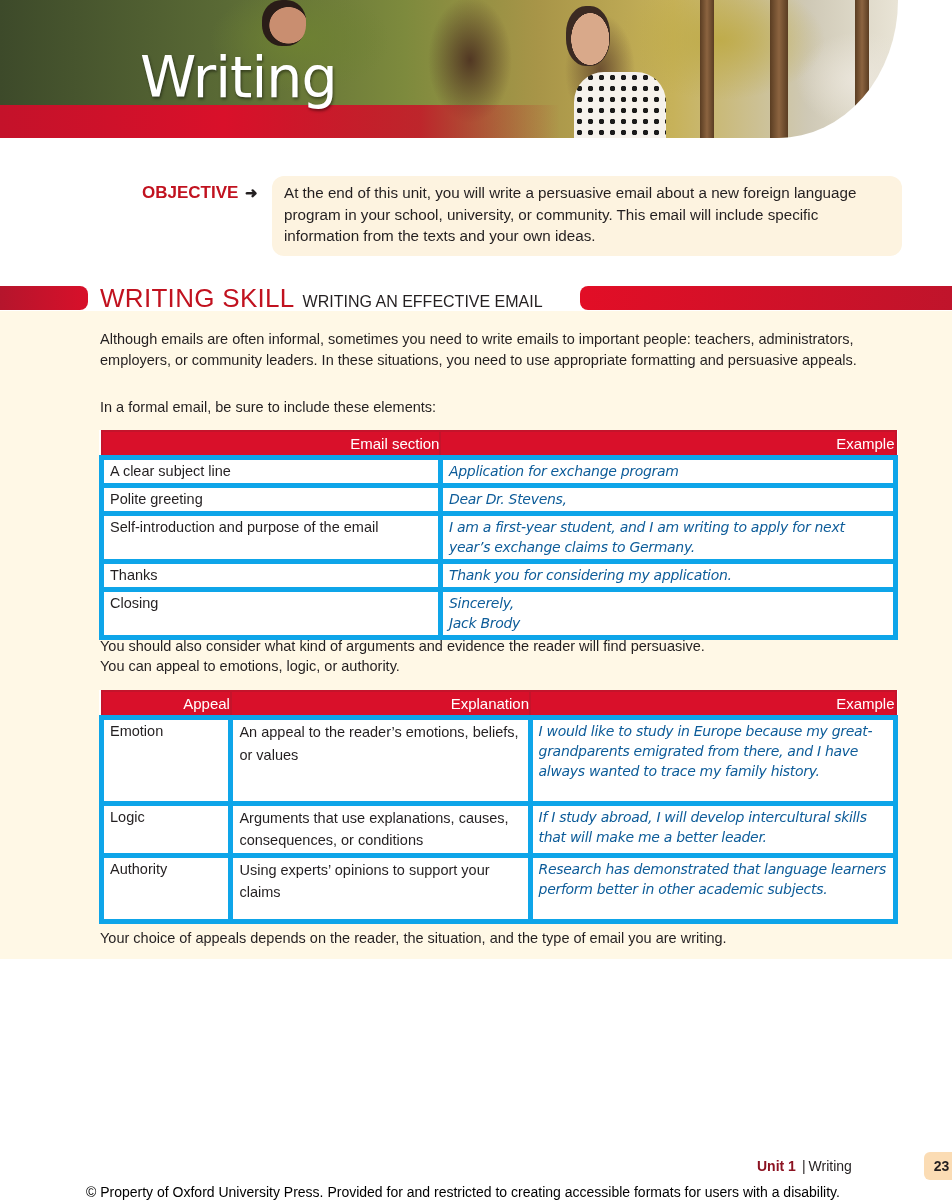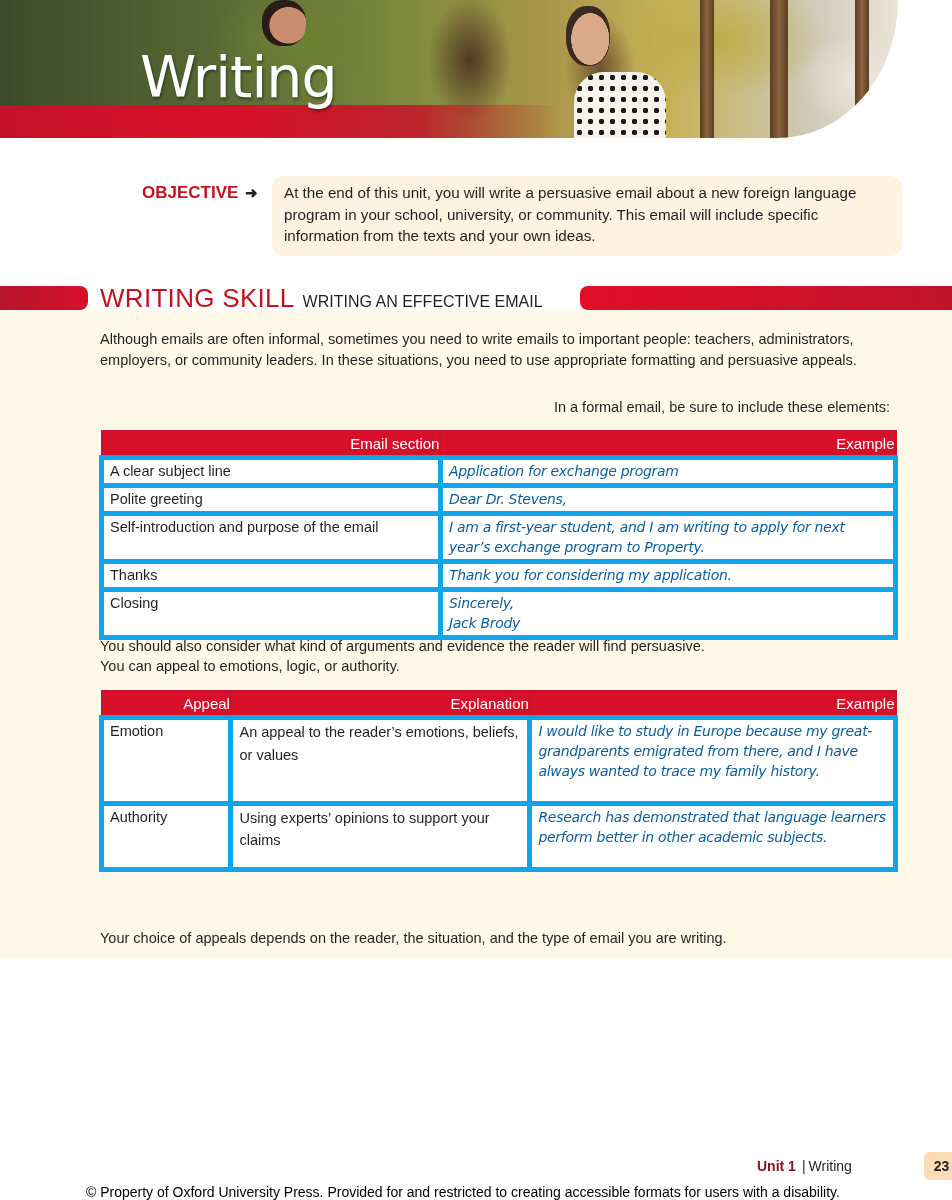--- a/index.html
+++ b/index.html
@@ -134,21 +134,21 @@
 <div class="objective-box">At the end of this unit, you will write a persuasive email about a new foreign language program in your school, university, or community. This email will include specific information from the texts and your own ideas.</div>
 
 <div class="section-bg"></div>
 <div class="bar-left"></div>
 <div class="bar-right"></div>
 <div class="skill-title">
   <span class="big">WRITING SKILL</span><span class="small">WRITING AN EFFECTIVE EMAIL</span>
 </div>
 
 <div class="para" style="top:329px;">Although emails are often informal, sometimes you need to write emails to important people: teachers, administrators, employers, or community leaders. In these situations, you need to use appropriate formatting and persuasive appeals.</div>
-<div class="para" style="top:397px;text-align:right;">In a formal email, be sure to include these elements:</div>
+<div class="para" style="top:397px;">In a formal email, be sure to include these elements:</div>
 
 <table class="tbl" id="t1">
   <colgroup>
       <col style="width:341px">
       <col style="width:458px">
     </colgroup>
   <thead>
     <tr>
       <th>Email section</th>
       <th>Example</th>
@@ -158,21 +158,21 @@
     <tr style="height:25px;">
       <td>A clear subject line</td>
       <td class="ex">Application for exchange program</td>
     </tr>
     <tr style="height:25px;">
       <td>Polite greeting</td>
       <td class="ex">Dear Dr. Stevens,</td>
     </tr>
     <tr style="height:46px;">
       <td>Self-introduction and purpose of the email</td>
-      <td class="ex">I am a first-year student, and I am writing to apply for next year’s exchange program to Property.</td>
+      <td class="ex">I am a first-year student, and I am writing to apply for next year’s exchange claims to Germany.</td>
     </tr>
     <tr style="height:25px;">
       <td>Thanks</td>
       <td class="ex">Thank you for considering my application.</td>
     </tr>
     <tr style="height:46px;">
       <td>Closing</td>
       <td class="ex" style="white-space:pre-line;">Sincerely,
 Jack Brody</td>
     </tr>
@@ -194,20 +194,25 @@
       <th>Explanation</th>
       <th>Example</th>
     </tr>
   </thead>
   <tbody>
     <tr style="height:86px;">
       <td>Emotion</td>
       <td style="line-height:23px;">An appeal to the reader’s emotions, beliefs, or values</td>
       <td class="ex">I would like to study in Europe because my great-grandparents emigrated from there, and I have always wanted to trace my family history.</td>
     </tr>
+    <tr style="height:48px;">
+      <td>Logic</td>
+      <td style="line-height:22px;">Arguments that use explanations, causes, consequences, or conditions</td>
+      <td class="ex">If I study abroad, I will develop intercultural skills that will make me a better leader.</td>
+    </tr>
     <tr style="height:66px;">
       <td>Authority</td>
       <td style="line-height:22px;border-radius:10px;">Using experts’ opinions to support your claims</td>
       <td class="ex">Research has demonstrated that language learners perform better in other academic subjects.</td>
     </tr>
   </tbody>
 </table>
 
 <div class="para" style="top:928px;">Your choice of appeals depends on the reader, the situation, and the type of email you are writing.</div>
 

